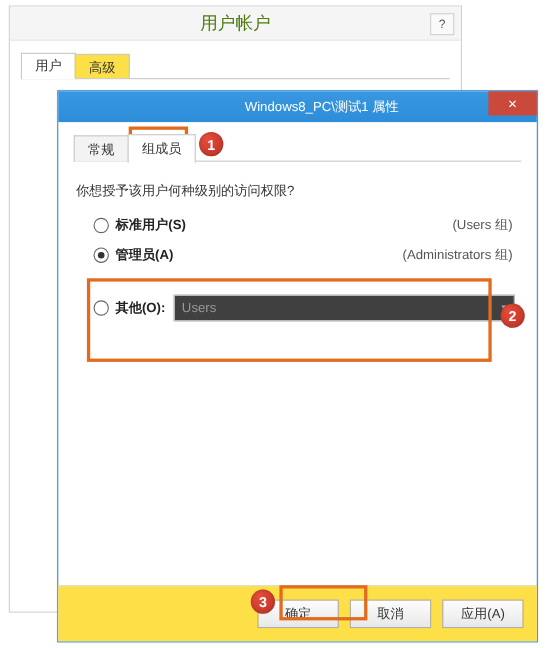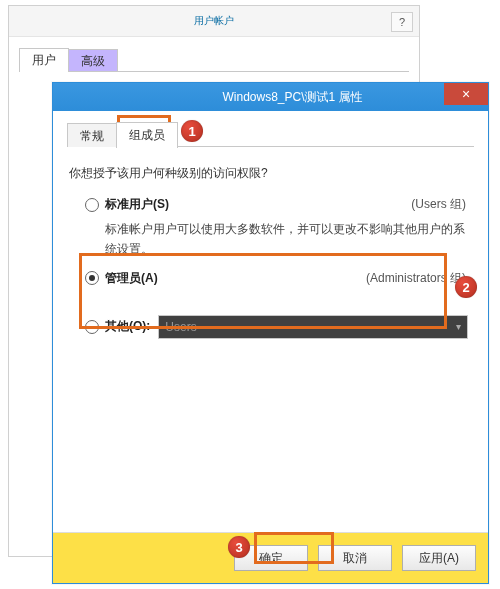--- a/index.html
+++ b/index.html
@@ -26,22 +26,22 @@
   .bgwin-titlebar {
     height: 30px;
     background: #f5f5f5;
     border-bottom: 1px solid #e5e5e5;
     display: flex;
     align-items: center;
     justify-content: center;
     position: relative;
   }
   .bgwin-title {
-    font-size: 10px;
-    color: #0369a1;
+    font-size: 16px;
+    color: #4d7c0f;
   }
   .bgwin-help {
     position: absolute;
     right: 6px;
     top: 6px;
     width: 20px;
     height: 18px;
     border: 1px solid #d0d0d0;
     background: #fafafa;
     text-align: center;
@@ -65,21 +65,21 @@
     margin-right: -1px;
     position: relative;
     font-size: 12px;
     color: #333;
   }
   .bgwin-tab.active {
     background: #fff;
     top: 1px;
   }
   .bgwin-tab.inactive {
-    background: #c4b5fd;
+    background: #fde047;
     top: 2px;
     height: 18px;
   }
 
   
   .dlg {
     position: absolute;
     left: 52px;
     top: 82px;
     width: 435px;
@@ -319,21 +319,20 @@
     </div>
 
     <div class="question">你想授予该用户何种级别的访问权限?</div>
 
     <div class="option">
       <div class="opt-head">
         <span class="opt-radio"></span>
         <span class="opt-label">标准用户(S)</span>
         <span class="opt-group">(Users 组)</span>
       </div>
-      <div class="opt-desc">标准帐户用户可以使用大多数软件，并可以更改不影响其他用户的系统设置。</div>
     </div>
 
     <div class="option opt-admin">
       <div class="opt-head">
         <span class="opt-radio checked"></span>
         <span class="opt-label">管理员(A)</span>
         <span class="opt-group">(Administrators 组)</span>
       </div>
     </div>
 

